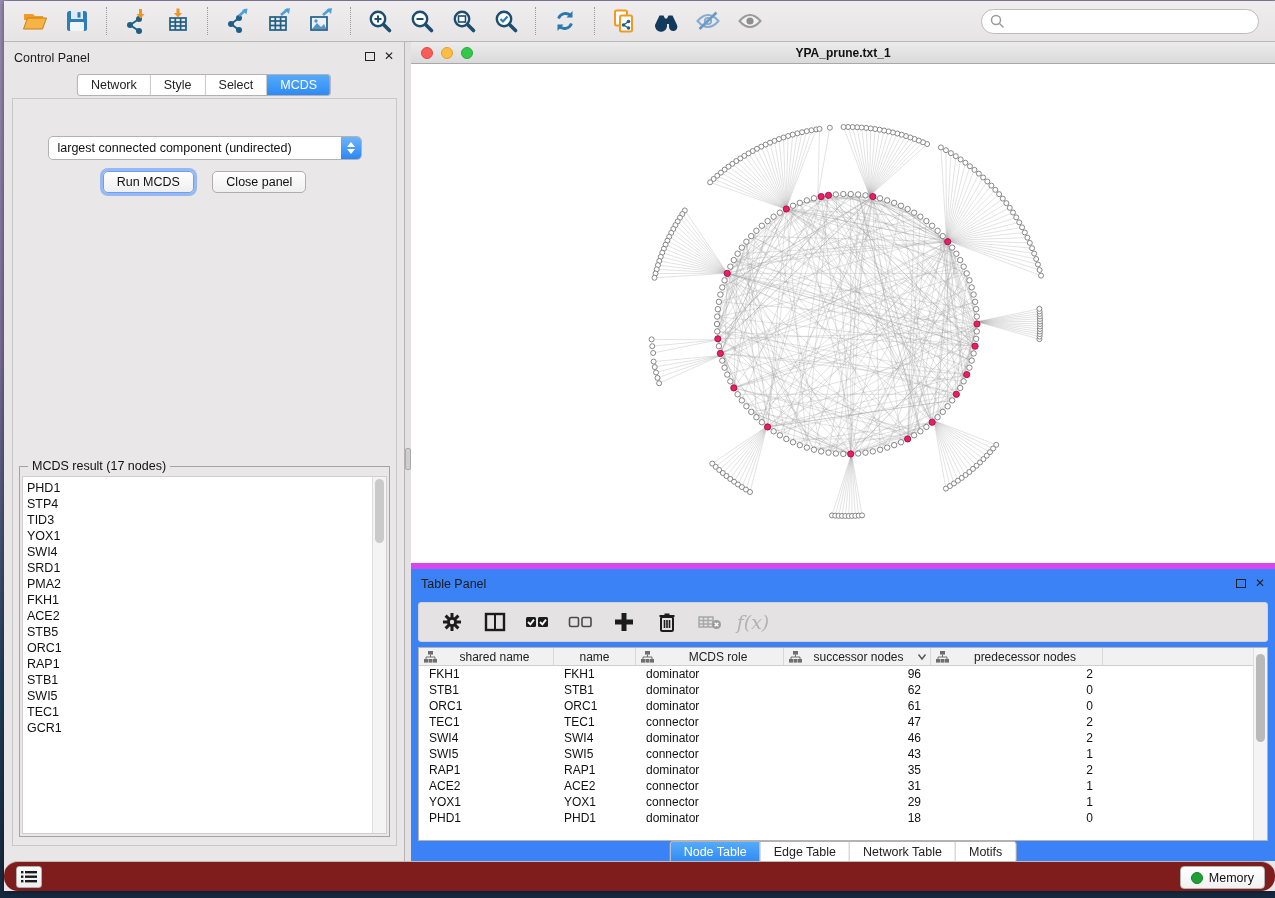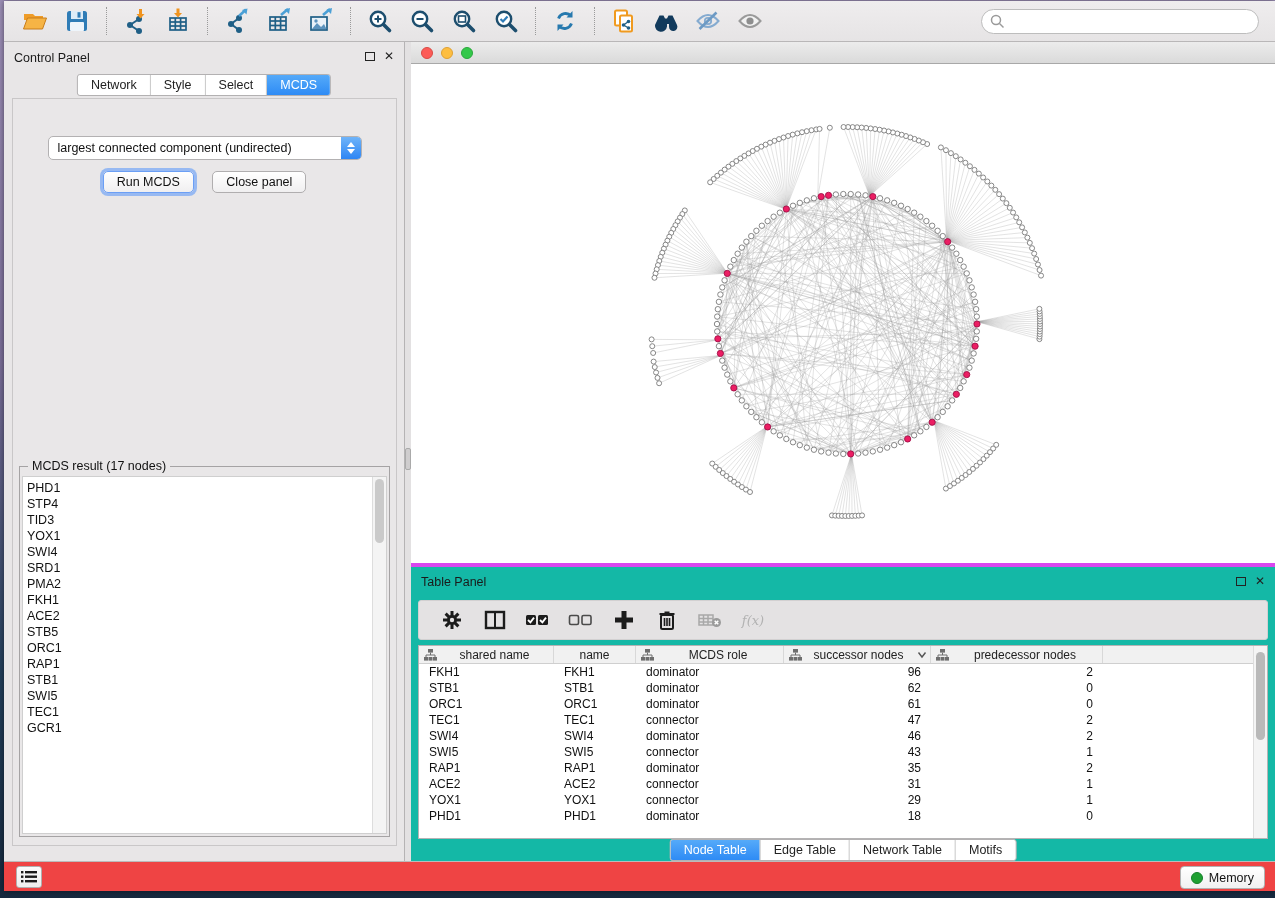--- a/index.html
+++ b/index.html
@@ -55,40 +55,40 @@
   .net-titlebar { position:absolute; left:0; top:0; width:100%; height:22px; background:linear-gradient(#ececec,#dadada); border-bottom:1px solid #a8a8a8; }
   .traffic { position:absolute; left:10px; top:5px; display:flex; gap:8px; }
   .light { width:12px; height:12px; border-radius:50%; }
   .light.red { background:#fc5b57; border:1px solid #d94a44; }
   .light.yellow { background:#fdbe41; border:1px solid #dfa133; }
   .light.green { background:#34c84a; border:1px solid #2aa83c; }
   .net-title { position:absolute; width:100%; top:4px; text-align:center; font-size:12px; font-weight:bold; color:#111; }
   .net-canvas { position:absolute; left:0; top:22px; width:864px; height:499px; background:#fff; }
 
   
-  .table-panel { position:absolute; left:407px; top:562px; width:864px; height:298px; background:#14b8a6; border-top:4px solid #d946ef;text-decoration:underline; }
+  .table-panel { position:absolute; left:407px; top:562px; width:864px; height:298px; background:#3b82f6; border-top:6px solid #d946ef;text-decoration:underline; }
   .tp-header { position:absolute; left:10px; top:8px; font-size:12.5px; color:#1a1a1a; }
   .tp-toolbar { position:absolute; left:7px; top:33px; width:850px; height:40px; background:#e4e2e3; border:1px solid #d2d0d1; border-radius:3px; display:flex; align-items:center; padding-left:16px; gap:9px; }
   .tpi { width:34px; height:30px; display:flex; align-items:center; justify-content:center; }
-  .fx-glyph { font-family:"DejaVu Serif","Liberation Serif",serif; font-style:italic; font-size:13px; color:#b2b2b2; }
+  .fx-glyph { font-family:"DejaVu Serif","Liberation Serif",serif; font-style:italic; font-size:19px; color:#b2b2b2; }
   .table-wrap { position:absolute; left:7px; top:78px; width:850px; height:194px; background:#fff; border:1px solid #b5b3b4; }
   .t-head { display:flex; height:18px; background:#f1f1f1; border-bottom:1px solid #cfcfcf; }
   .t-hcell { display:flex; align-items:center; border-right:1px solid #d8d8d8; font-size:12px; color:#222; padding:0 3px; }
   .t-hcell .lbl { flex:1; text-align:center; white-space:nowrap; }
   .t-body { position:absolute; left:0; top:18px; right:14px; bottom:0; overflow:hidden; }
   .t-row { display:flex; height:16px; }
   .t-cell { font-size:12px; color:#111; line-height:16px; white-space:nowrap; overflow:hidden; }
   .t-cell.left { text-align:left; padding-left:10px; }
   .t-cell.right { text-align:right; padding-right:10px; }
   .t-scroll { position:absolute; right:0; top:0; bottom:0; width:14px; background:#f4f4f4; border-left:1px solid #ddd; }
   .t-thumb { position:absolute; left:2px; top:6px; width:9px; height:88px; background:#b9b9b9; border-radius:5px; }
   .tp-tabs { top:272px; }
 
   
-  .status-bar { position:absolute; left:0; top:860px; width:100%; height:30px; background:#ef4444; border-top:1px solid #bcbaba; }
+  .status-bar { position:absolute; left:0; top:860px; width:100%; height:30px; background:#7f1d1d; border-top:1px solid #bcbaba;border-radius:14px; }
   .list-btn { position:absolute; left:12px; top:4px; width:26px; height:22px; background:linear-gradient(#fbfbfb,#eee); border:1px solid #b0b0b0; border-radius:3px; display:flex; align-items:center; justify-content:center; }
   .memory-btn { position:absolute; right:10px; top:4px; height:23px; background:linear-gradient(#fff,#f1f1f1); border:1px solid #b2b2b2; border-radius:4px; display:flex; align-items:center; gap:6px; padding:0 10px; font-size:12.5px; color:#111; }
   .mem-dot { width:12px; height:12px; border-radius:50%; background:#1fa032; border:1px solid #15802a; }
 </style>
 </head>
 <body>
 
 <div class="desktop">
 <div class="app-window">
 
@@ -312,20 +312,21 @@
         <div class="v-handle"></div>
       </div>
 
   <div class="network-panel">
     <div class="net-titlebar">
       <span class="traffic">
         <span class="light red"></span>
         <span class="light yellow"></span>
         <span class="light green"></span>
       </span>
+      <div class="net-title">YPA_prune.txt_1</div>
     </div>
     <div class="net-canvas">
       <svg id="net-svg" width="864" height="499">
             <g stroke="#9a9a9a" stroke-width="0.7" stroke-opacity="0.4">
               <line x1="374.9686968378342" y1="145.2168129283395" x2="405.18241038707447" y2="65.42539690275788"></line>
               <line x1="374.9686968378342" y1="145.2168129283395" x2="400.4377283856397" y2="66.23642024976297"></line>
               <line x1="374.9686968378342" y1="145.2168129283395" x2="395.7142777871673" y2="67.16312441394805"></line>
               <line x1="374.9686968378342" y1="145.2168129283395" x2="391.0148785882008" y2="68.20495613398742"></line>
               <line x1="374.9686968378342" y1="145.2168129283395" x2="386.34233642610667" y2="69.36129341505165"></line>
               <line x1="374.9686968378342" y1="145.2168129283395" x2="381.6994409040512" y2="70.63144590015116"></line>

